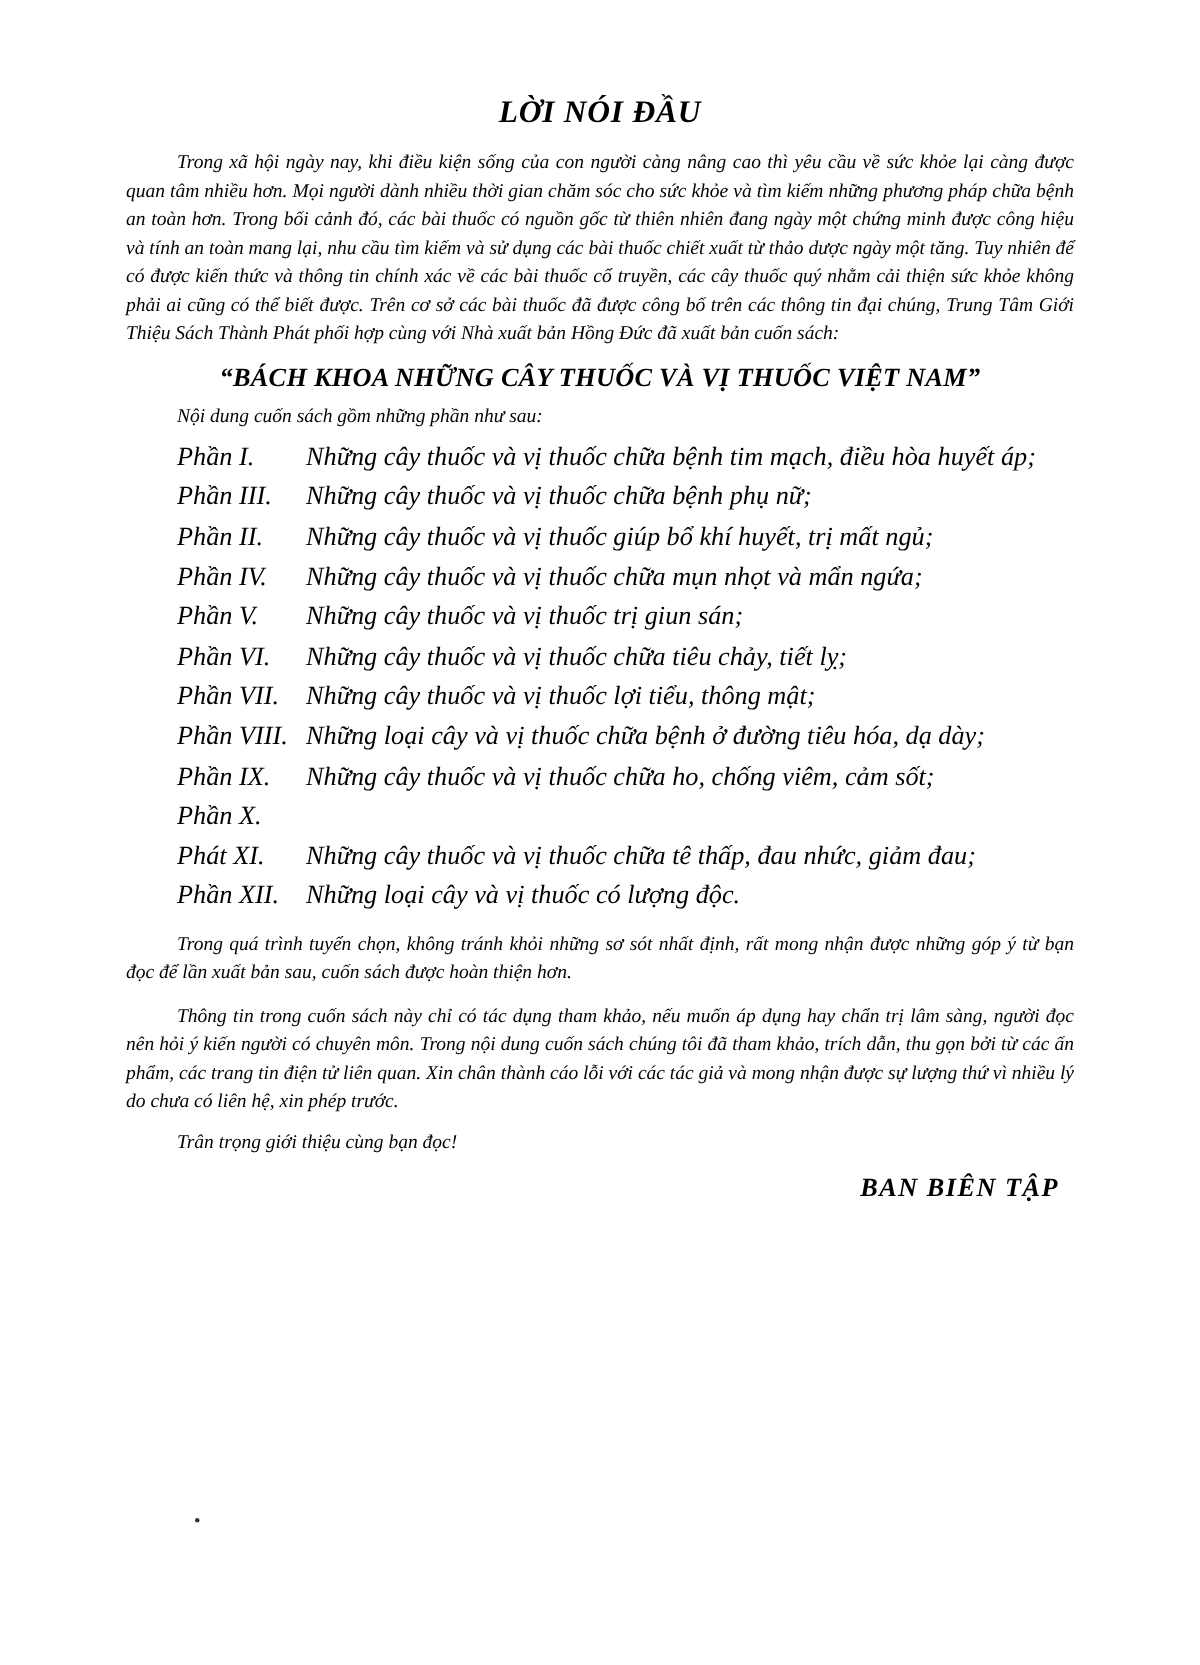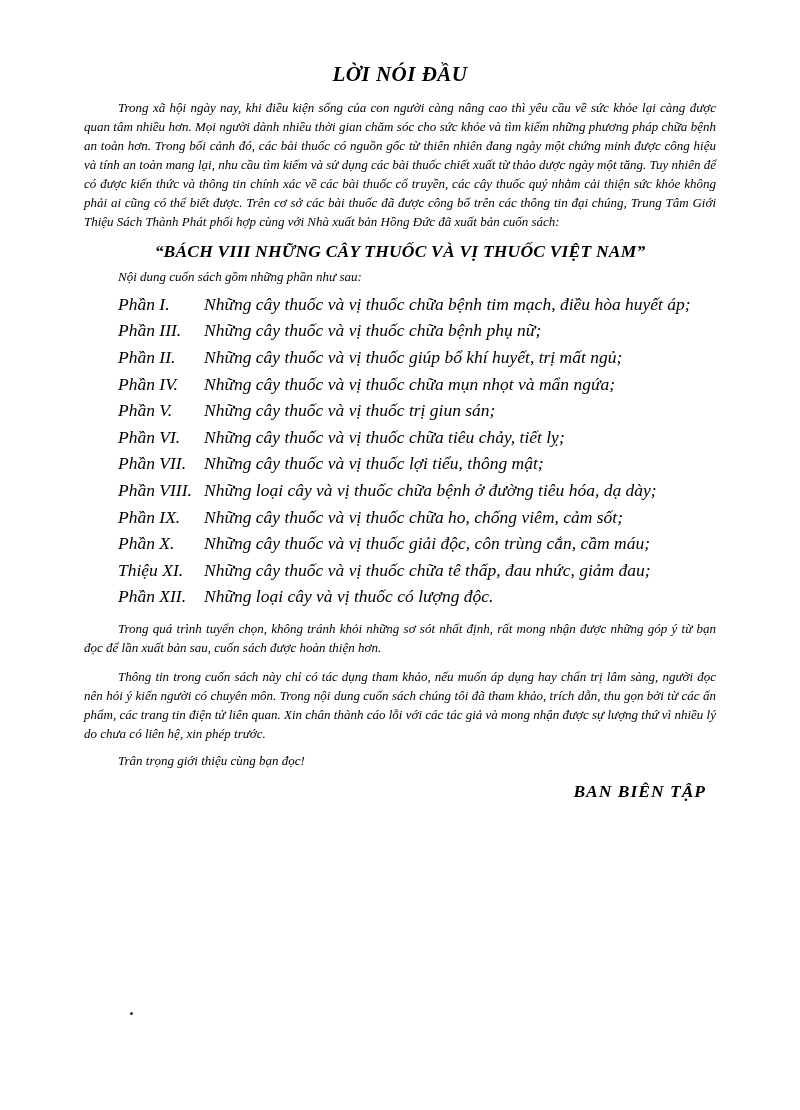--- a/index.html
+++ b/index.html
@@ -103,21 +103,21 @@
 </style>
 </head>
 <body>
 
 <div class="page">
 
   <h1 class="doc-title">LỜI NÓI ĐẦU</h1>
 
   <p class="indent">Trong xã hội ngày nay, khi điều kiện sống của con người càng nâng cao thì yêu cầu về sức khỏe lại càng được quan tâm nhiều hơn. Mọi người dành nhiều thời gian chăm sóc cho sức khỏe và tìm kiếm những phương pháp chữa bệnh an toàn hơn. Trong bối cảnh đó, các bài thuốc có nguồn gốc từ thiên nhiên đang ngày một chứng minh được công hiệu và tính an toàn mang lại, nhu cầu tìm kiếm và sử dụng các bài thuốc chiết xuất từ thảo dược ngày một tăng. Tuy nhiên để có được kiến thức và thông tin chính xác về các bài thuốc cổ truyền, các cây thuốc quý nhằm cải thiện sức khỏe không phải ai cũng có thể biết được. Trên cơ sở các bài thuốc đã được công bố trên các thông tin đại chúng, Trung Tâm Giới Thiệu Sách Thành Phát phối hợp cùng với Nhà xuất bản Hồng Đức đã xuất bản cuốn sách:</p>
 
-  <div class="book-title">“BÁCH VIII NHỮNG CÂY THUỐC VÀ VỊ THUỐC VIỆT NAM”</div>
+  <div class="book-title">“BÁCH KHOA NHỮNG CÂY THUỐC VÀ VỊ THUỐC VIỆT NAM”</div>
 
   <p class="indent">Nội dung cuốn sách gồm những phần như sau:</p>
 
   <div class="toc">
 
     <div class="toc-row wrap">
       <span class="toc-label">Phần I.</span><span class="toc-text">Những  cây thuốc và vị thuốc chữa bệnh tim mạch, điều hòa huyết áp;</span>
     </div>
 
     <div class="toc-row">
@@ -155,25 +155,24 @@
       <span class="toc-text">Những  loại cây và vị thuốc chữa bệnh ở đường tiêu hóa, dạ dày;</span>
     </div>
 
     <div class="toc-row">
       <span class="toc-label">Phần IX.</span>
       <span class="toc-text">Những cây thuốc và vị thuốc chữa ho, chống viêm, cảm sốt;</span>
     </div>
 
     <div class="toc-row">
       <span class="toc-label">Phần X.</span>
-      <span class="toc-text">Những cây thuốc và vị thuốc giải độc, côn trùng cắn, cầm máu;</span>
     </div>
 
     <div class="toc-row">
-      <span class="toc-label">Thiệu XI.</span>
+      <span class="toc-label">Phát XI.</span>
       <span class="toc-text">Những cây thuốc và vị thuốc chữa tê thấp, đau nhức, giảm đau;</span>
     </div>
 
     <div class="toc-row">
       <span class="toc-label">Phần XII.</span>
       <span class="toc-text">Những  loại cây và vị thuốc có lượng độc.</span>
     </div>
 
   </div>
 

